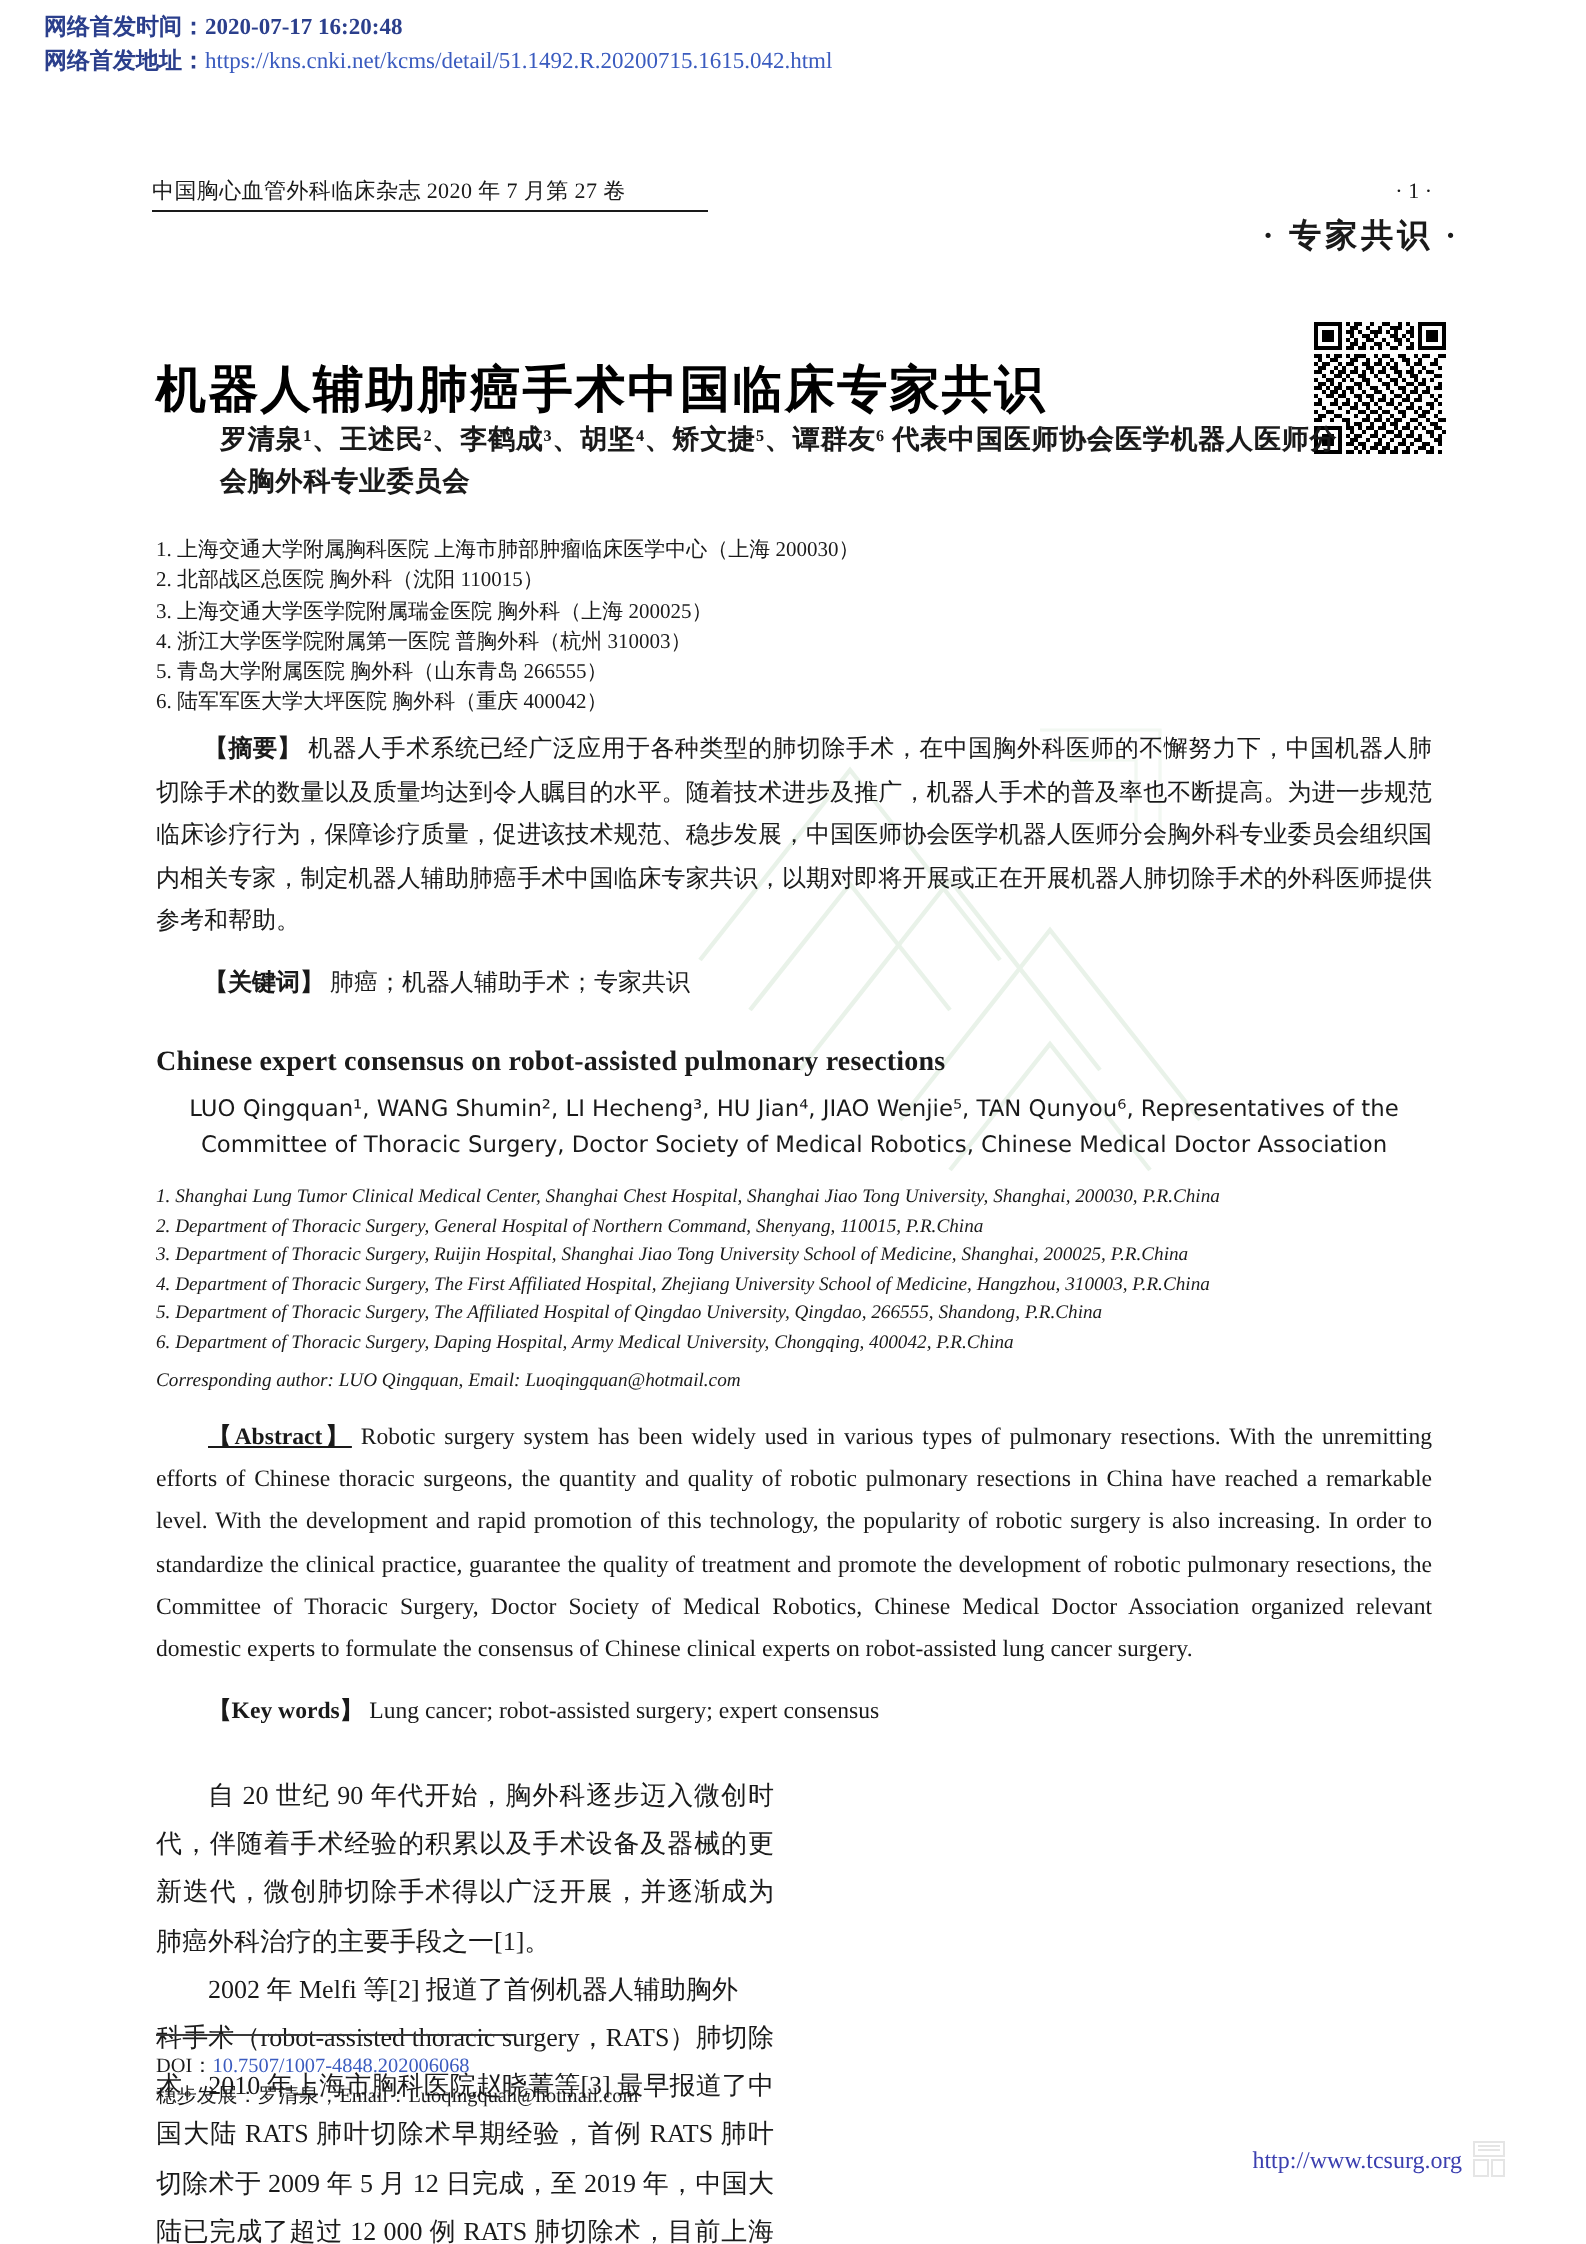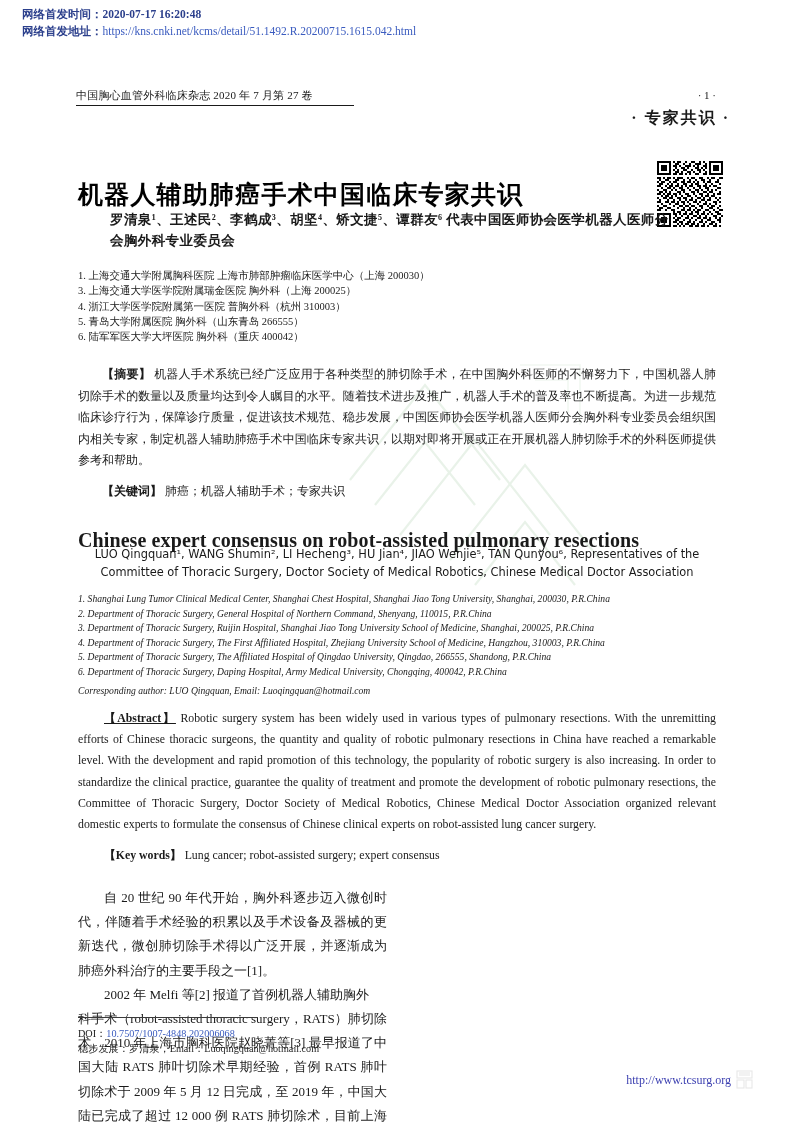--- a/index.html
+++ b/index.html
@@ -167,21 +167,21 @@
     line-height: 21.5px;
   }
   .cn-keywords .inner { margin-left: 24px; }
 
   
   .en-title {
     position: absolute;
     left: 78px;
     top: 512px;
     width: 638px;
-    font-size: 20px;
+    font-size: 14px;
     font-weight: bold;
     letter-spacing: 0.1px;
   }
 
   
   .en-authors {
     position: absolute;
     left: 78px;
     top: 545px;
     width: 638px;
@@ -623,20 +623,21 @@
       </g>
     </svg>
   </div>
 
   <h1 class="cn-title">机器人辅助肺癌手术中国临床专家共识</h1>
 
   <div class="cn-authors">罗清泉¹、王述民²、李鹤成³、胡坚⁴、矫文捷⁵、谭群友⁶ 代表中国医师协会医学机器人医师分会胸外科专业委员会</div>
 
   <div class="cn-affils">
     <div>1. 上海交通大学附属胸科医院 上海市肺部肿瘤临床医学中心（上海 200030）</div>
+    <div>2. 北部战区总医院 胸外科（沈阳 110015）</div>
     <div>3. 上海交通大学医学院附属瑞金医院 胸外科（上海 200025）</div>
     <div>4. 浙江大学医学院附属第一医院 普胸外科（杭州 310003）</div>
     <div>5. 青岛大学附属医院 胸外科（山东青岛 266555）</div>
     <div>6. 陆军军医大学大坪医院 胸外科（重庆 400042）</div>
   </div>
 
   <div class="cn-abstract">
     <span class="lead tag">【摘要】</span>
     <span>机器人手术系统已经广泛应用于各种类型的肺切除手术，在中国胸外科医师的不懈努力下，中国机器人肺切除手术的数量以及质量均达到令人瞩目的水平。随着技术进步及推广，机器人手术的普及率也不断提高。为进一步规范临床诊疗行为，保障诊疗质量，促进该技术规范、稳步发展，中国医师协会医学机器人医师分会胸外科专业委员会组织国内相关专家，制定机器人辅助肺癌手术中国临床专家共识，以期对即将开展或正在开展机器人肺切除手术的外科医师提供参考和帮助。</span>
   </div>

